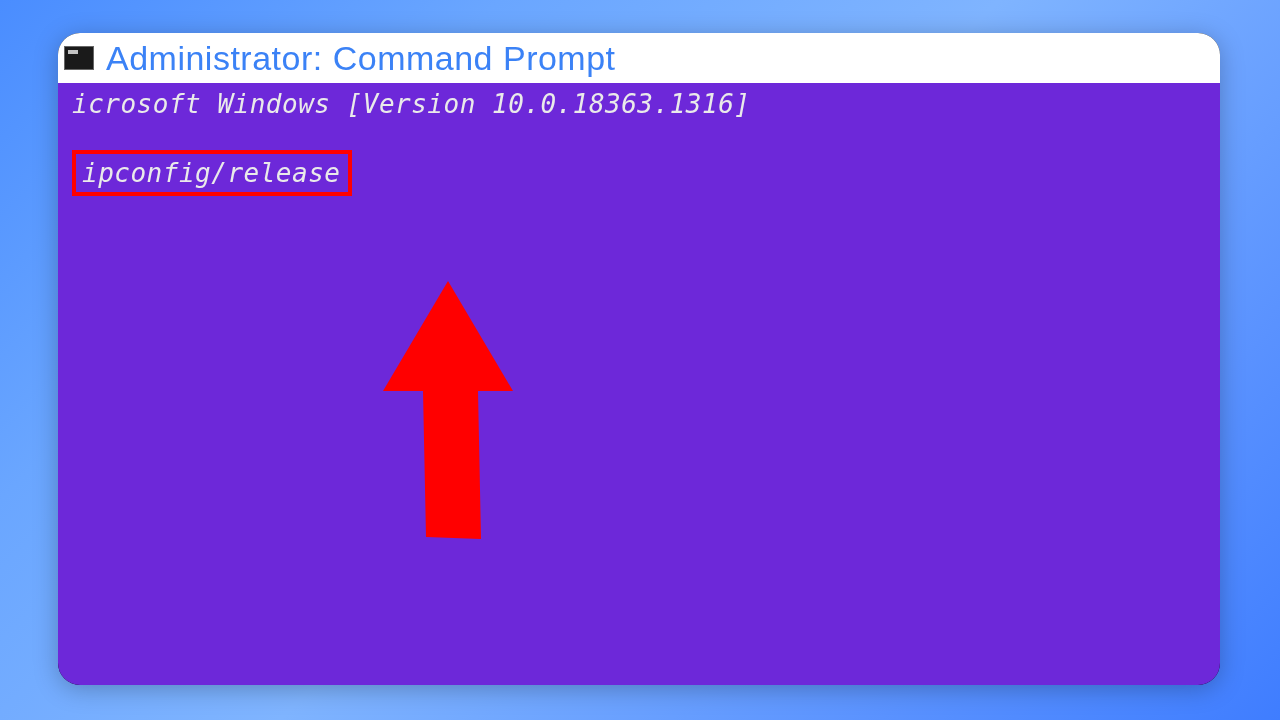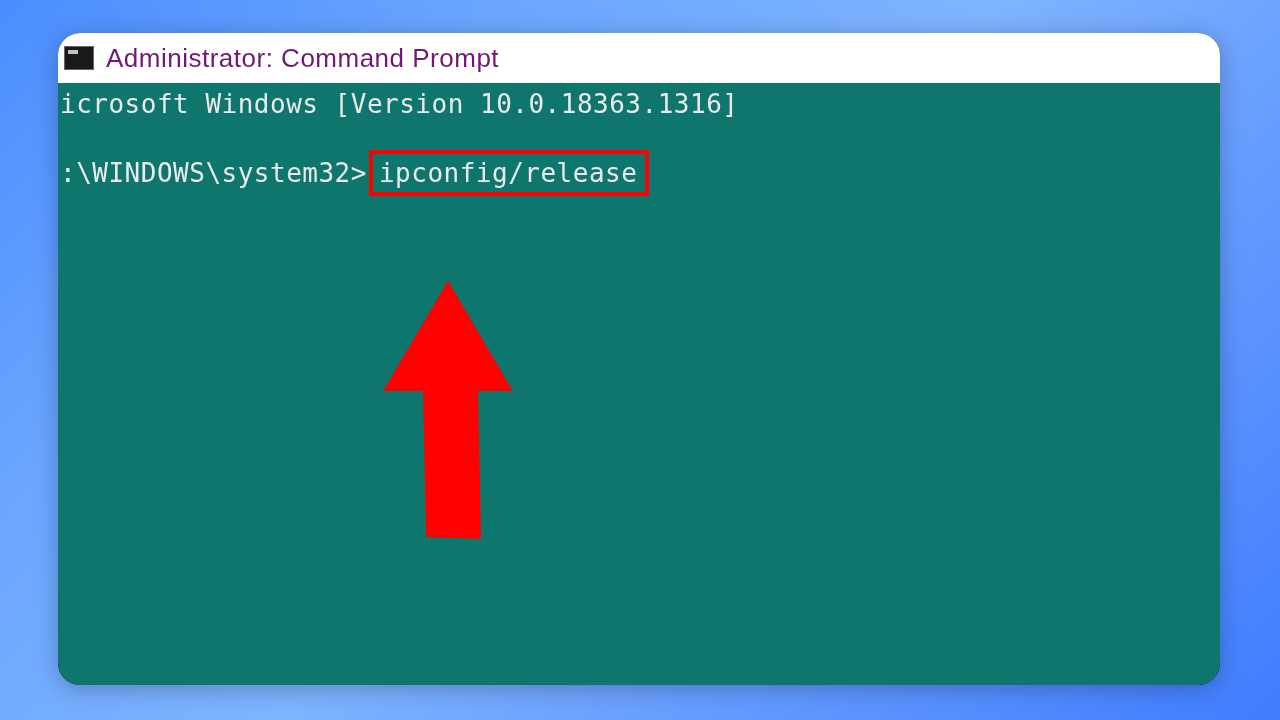--- a/index.html
+++ b/index.html
@@ -44,32 +44,33 @@
     border: 1px solid #666;
   }
   .app-icon::after{
     content:"";
     position:absolute;
     left:3px; top:3px;
     width:10px; height:4px;
     background:#c4c4c4;
   }
   .title-text {
-    color: #701a75;
+    color: #3b82f6;
     font-family: "Segoe UI", Tahoma, sans-serif;
-    font-size: 26px;
+    font-size: 34px;
     letter-spacing: 0.5px;
     white-space: nowrap;
   }
   .terminal {
-    background: #0f766e;
+    background: #6d28d9;
     color: #eaeaea;
     position: relative;
     height: calc(100% - 50px);
-    padding: 6px 0 0 0;
+    padding: 6px 0 0 12px;
+    font-style: italic;
   }
   .line {
     font-family: "Consolas", "Lucida Console", monospace;
     font-size: 26px;
     line-height: 31px;
     letter-spacing: 0.5px;
     white-space: pre;
     padding-left: 2px;
   }
   .prompt-row {
@@ -111,21 +112,20 @@
 
     <div class="titlebar">
       <div class="app-icon"></div>
       <div class="title-text">Administrator: Command Prompt</div>
     </div>
 
     <div class="terminal">
       <div class="line">icrosoft Windows [Version 10.0.18363.1316]</div>
 
       <div class="prompt-row">
-        <span class="prompt-prefix">:\WINDOWS\system32&gt;</span>
         <span class="cmd-box">
           <span class="cmd-text">ipconfig/release</span>
         </span>
       </div>
 
       <svg class="arrow" width="150" height="270">
         <polygon points="70,0 135,110 100,110 103,258 48,256 45,110 5,110" fill="#ff0000"></polygon>
       </svg>
     </div>
 

